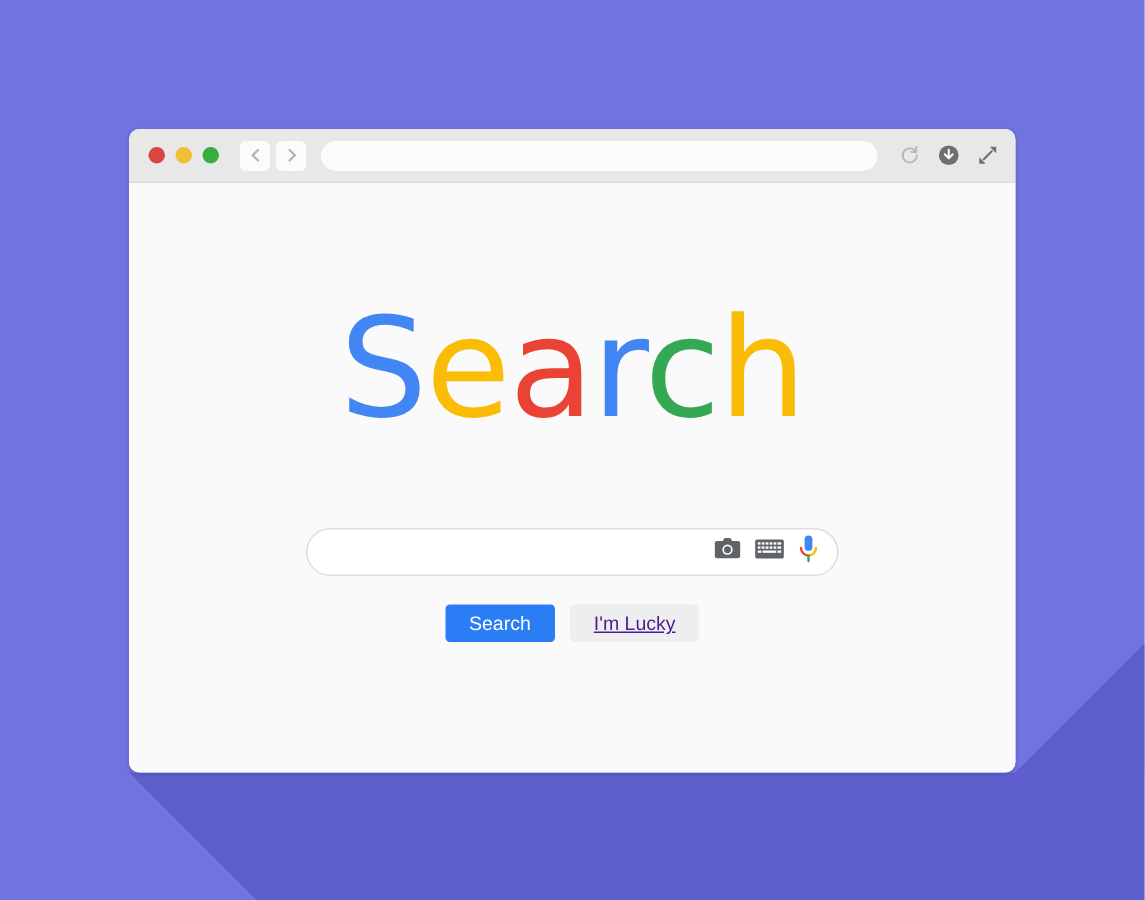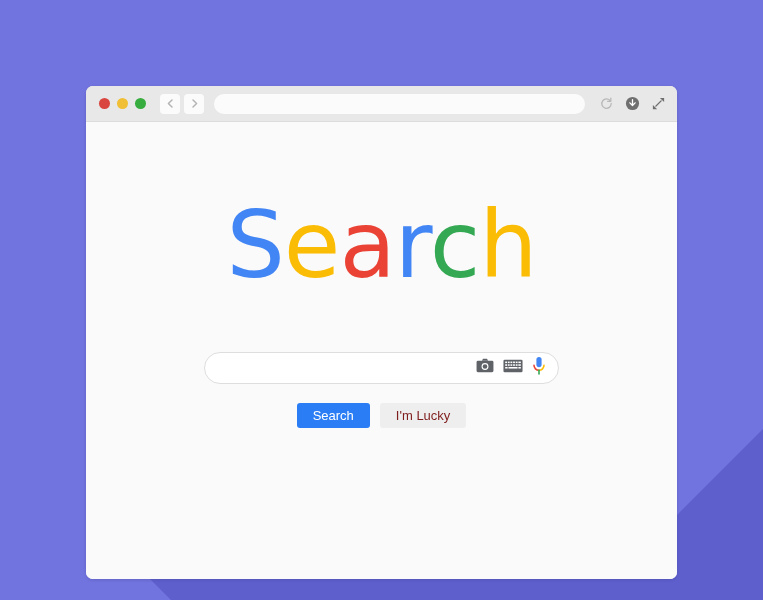--- a/index.html
+++ b/index.html
@@ -57,21 +57,21 @@
     height: 85px;
     background: #5e5fcd;
   }
 
   
   #window {
     position: absolute;
     left: 86px;
     top: 86px;
     width: 591px;
-    height: 493px;
+    height: 429px;
     background: #fafafa;
     border-radius: 7px;
     z-index: 5;
     overflow: hidden;
     box-shadow: 0 1px 3px rgba(40,40,90,0.18);
   }
 
   #titlebar {
     position: relative;
     height: 36px;
@@ -235,21 +235,22 @@
     line-height: 25px;
     cursor: pointer;
     white-space: nowrap;
   }
   #btn-search {
     background: #2a7df4;
     color: #ffffff;
   }
   #btn-lucky {
     background: #eeeeee;
-    color: #7f1d1d;
+    color: #4c1d95;
+    text-decoration: underline;
   }
 </style>
 </head>
 <body style="background: rgb(113, 115, 222);">
 
 <div id="stage" style="background: rgb(113, 115, 222);">
 
   <div class="shadow-tail" id="tail-right" style="border-color: transparent transparent rgb(94, 95, 205);"></div>
   <div class="shadow-tail" id="tail-bottom" style="border-color: transparent rgb(94, 95, 205) transparent transparent;"></div>
   <div class="shadow-tail" id="tail-corner" style="background: rgb(94, 95, 205);"></div>

